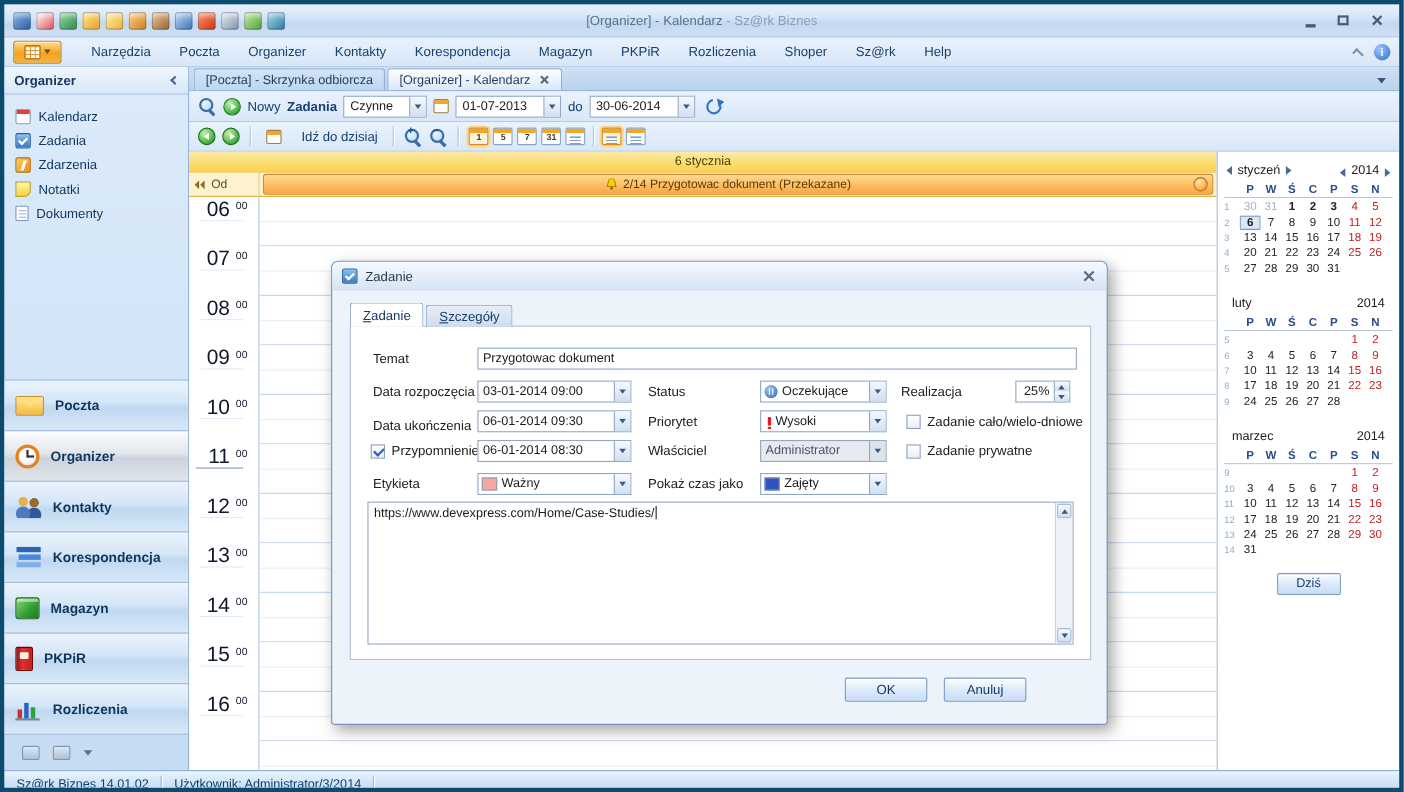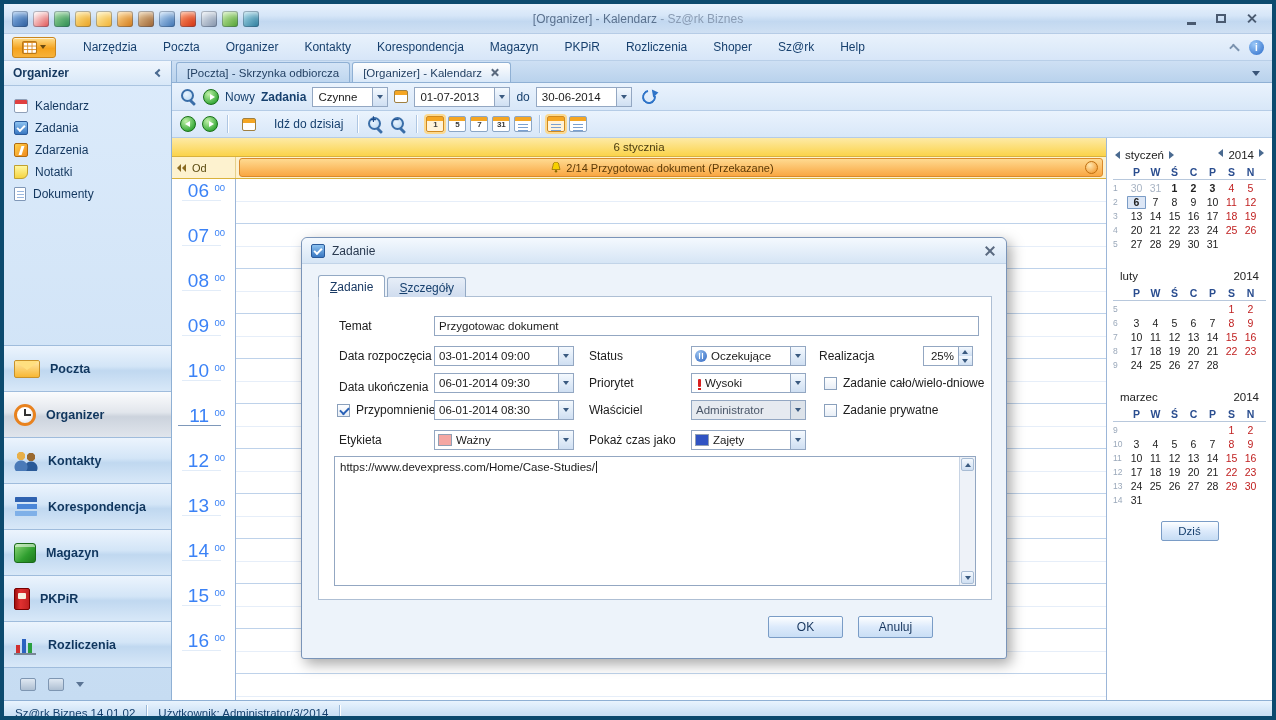--- a/index.html
+++ b/index.html
@@ -118,35 +118,35 @@
 .allday{height:22px;background:#fdf2cf;border-bottom:1px solid #d9b23c;display:flex}
 .allday-left{width:64px;display:flex;align-items:center;gap:5px;padding-left:5px;color:#5a4a10;font-size:11px;border-right:1px solid #e6d08a;flex:none}
 .chev2{width:10px;height:8px;position:relative}
 .chev2::before,.chev2::after{content:"";position:absolute;top:0;border-top:4px solid transparent;border-bottom:4px solid transparent;border-right:4px solid #8a6a20}
 .chev2::before{left:0}.chev2::after{left:5px}
 .event-bar{flex:1;margin:1px 3px;border:1px solid #d98a2b;border-radius:3px;background:linear-gradient(180deg,#ffda90,#f9a743);display:flex;align-items:center;color:#5c3a06;font-size:11px;min-width:0}
 .event-text{flex:1;display:flex;align-items:center;justify-content:center;gap:5px;white-space:nowrap;overflow:hidden}
 .event-recur{width:13px;height:13px;border-radius:50%;background:radial-gradient(circle at 35% 30%,#ffe8b0,#f09020);border:1px solid #c07010;margin-right:4px;flex:none}
 .timegrid{flex:1;display:flex;overflow:hidden}
 .ruler{width:64px;border-right:1px solid #9cb6d8;flex:none}
-.hour{height:45px;position:relative;color:#3b82f6}
+.hour{height:45px;position:relative;color:#0f172a}
 .hour::before{content:"";position:absolute;left:10px;right:14px;top:21px;height:1px;background:#e2ecf8}
 .hour.cur::before{background:#7e98ba;left:6px}
 .hh{position:absolute;right:26px;top:1px;font-size:19px}
 .mm{position:absolute;right:10px;top:3px;font-size:9.5px}
 .gridcol{flex:1;min-width:0}
 .grow{height:45px;border-bottom:1px solid #bed2ea;position:relative;background:#fff}
 .grow::before{content:"";position:absolute;left:0;right:0;top:22px;border-top:1px solid #e6eef9}
 
 
 .datenav{width:166px;background:#fff;border-left:1px solid #9cb6d8;padding:4px 0 0;flex:none;overflow:hidden}
 .m-head{display:flex;align-items:center;height:18px;padding:0 8px;margin-top:4px}
 .month + .month .m-head{margin-top:16px}
 .m-name{font-size:11.5px;color:#222;margin:0 5px}
-.m-year-wrap{margin-left:auto;display:flex;align-items:flex-start}
+.m-year-wrap{margin-left:auto;display:flex;align-items:flex-end}
 .m-year{font-size:11.5px;color:#222;margin:0 5px}
 .arr{width:0;height:0}
 .arr-l{border-top:4px solid transparent;border-bottom:4px solid transparent;border-right:5px solid #4a6a90}
 .arr-r{border-top:4px solid transparent;border-bottom:4px solid transparent;border-left:5px solid #4a6a90}
 .dow{display:flex;margin:2px 6px 1px;border-bottom:1px solid #b8c8dc;padding-bottom:1px}
 .dow .dh{width:19px;text-align:center;font-size:10.5px;color:#2a4d8f;font-weight:bold}
 .wn{width:14px;font-size:8.5px;color:#9aa8ba;flex:none}
 .wrow{display:flex;align-items:center;height:14px;margin:0 6px}
 .dcell{width:19px;text-align:center;font-size:10.5px;color:#222;line-height:13px}
 .dcell.wk{color:#c02020}

